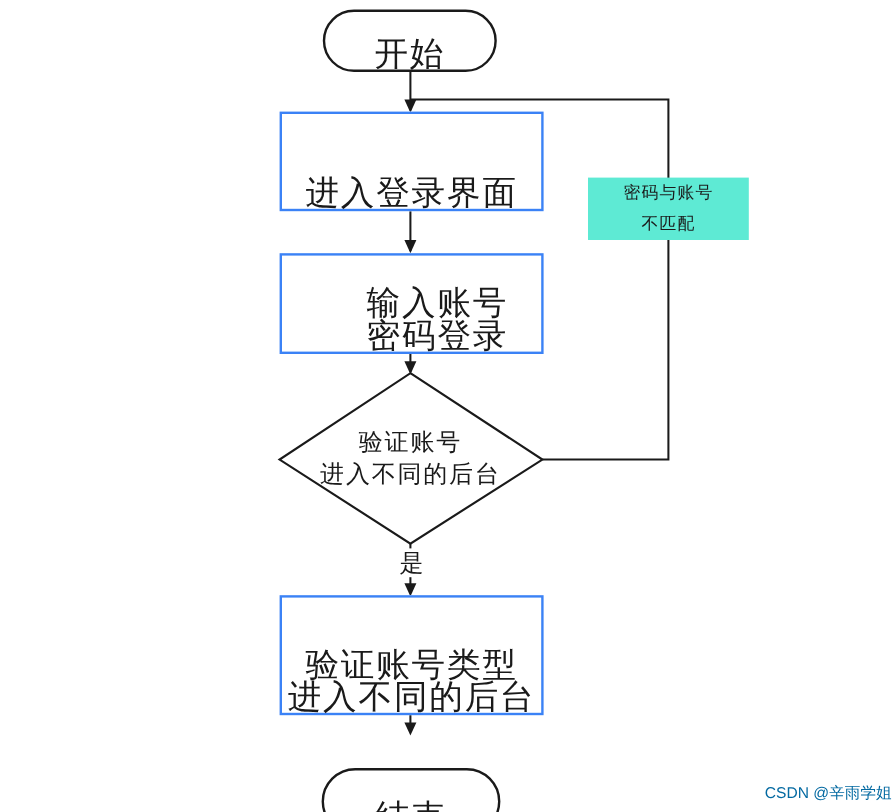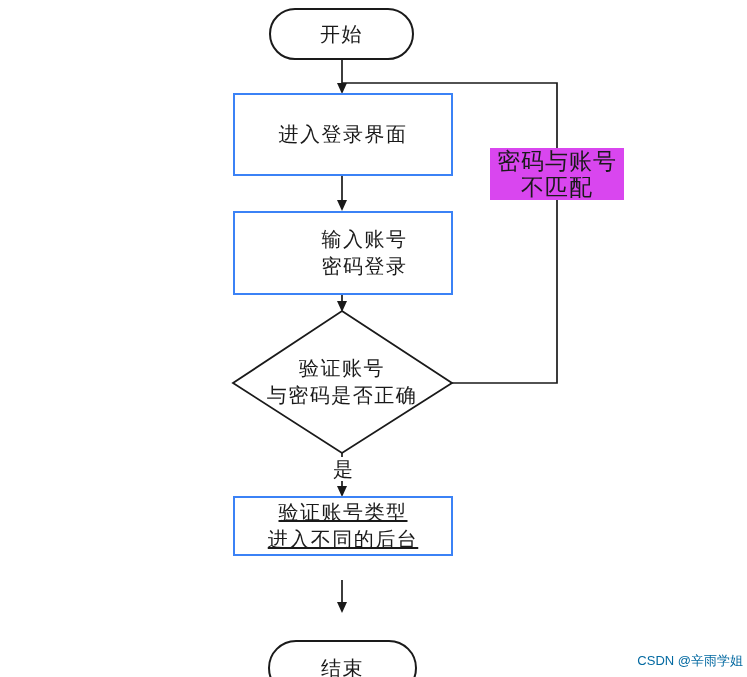--- a/index.html
+++ b/index.html
@@ -20,40 +20,40 @@
     position: absolute;
     left: 0;
     top: 0;
     width: 747px;
     height: 677px;
   }
   .node {
     position: absolute;
     box-sizing: border-box;
     display: flex;
-    align-items: center;
+    align-items: flex-end;
     justify-content: center;
     text-align: center;
     background: #ffffff;
-    font-size: 20px;
+    font-size: 28px;
     line-height: 27px;
     letter-spacing: 1.5px;
     white-space: pre-line;
   }
   .oval {
     border: 2px solid #1a1a1a;
     border-radius: 28px;
   }
   .rect {
     border: 2px solid #3b82f6;
   }
   .node-start { left: 269px; top: 8px;   width: 145px; height: 52px; }
   .node-r1    { left: 233px; top: 93px;  width: 220px; height: 83px; }
   .node-r2    { left: 233px; top: 211px; width: 220px; height: 84px; padding-left: 43px; }
-  .node-r3    { left: 233px; top: 496px; width: 220px; height: 60px; text-decoration: underline; }
+  .node-r3    { left: 233px; top: 496px; width: 220px; height: 100px; }
   .node-end   { left: 268px; top: 640px; width: 149px; height: 56px; }
   .diamond-text {
     position: absolute;
     left: 232px;
     top: 355px;
     width: 220px;
     text-align: center;
     font-size: 20px;
     line-height: 27px;
     letter-spacing: 1.5px;
@@ -69,24 +69,24 @@
     top: 457px;
     width: 42px;
     font-size: 20px;
     line-height: 24px;
     background: #ffffff;
   }
   .label-mismatch {
     left: 490px;
     top: 148px;
     width: 134px;
-    font-size: 23px;
+    font-size: 14px;
     line-height: 26px;
     letter-spacing: 1px;
-    background: #d946ef;
+    background: #5eead4;
   }
   .watermark {
     position: absolute;
     right: 4px;
     top: 652px;
     font-family: "Liberation Sans", "DejaVu Sans", sans-serif;
     font-size: 13px;
     color: #0369a1;
   }
 </style>
@@ -128,21 +128,21 @@
   <div class="node rect node-r1">
     <span>进入登录界面</span>
   </div>
 
   <div class="node rect node-r2">
     <span>输入账号
 密码登录</span>
   </div>
 
   <div class="diamond-text">验证账号
-与密码是否正确</div>
+进入不同的后台</div>
 
   <div class="edge-label label-mismatch">密码与账号
 不匹配</div>
 
   <div class="edge-label label-yes">是</div>
 
   <div class="node rect node-r3">
     <span>验证账号类型
 进入不同的后台</span>
   </div>

